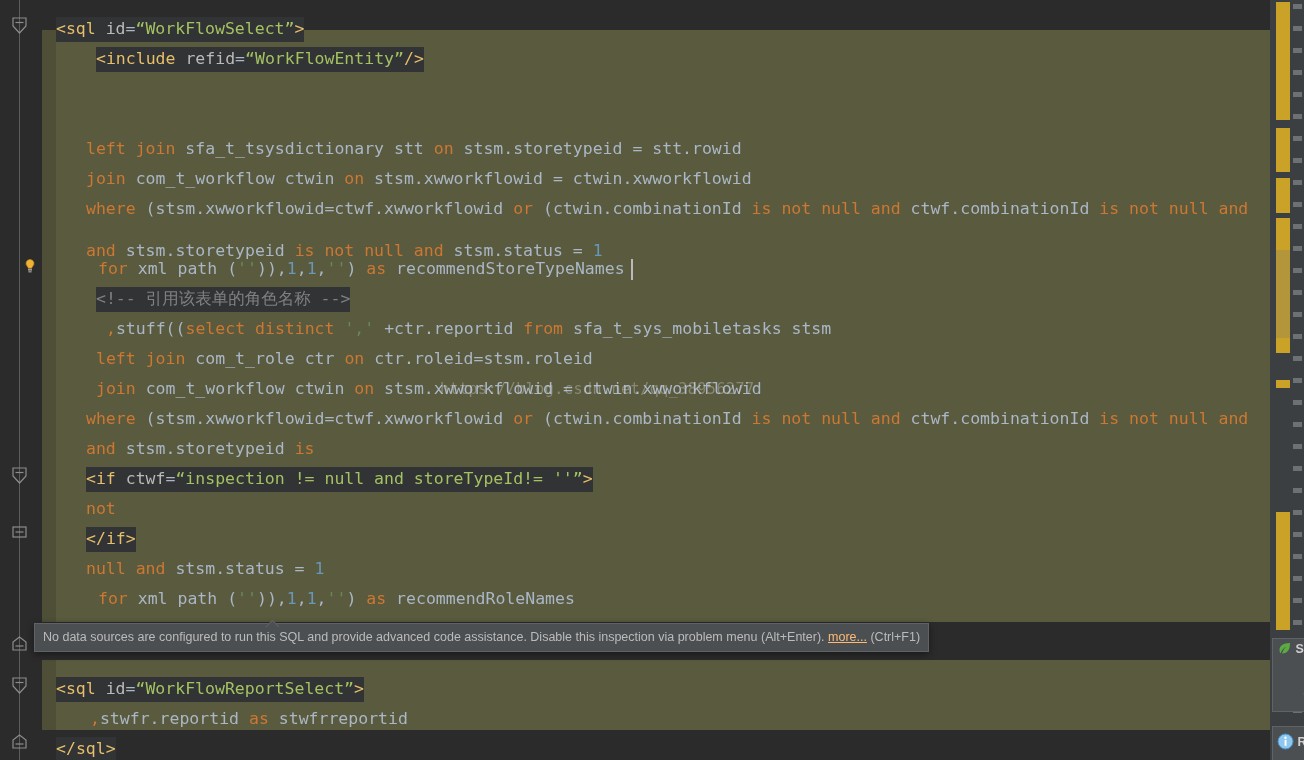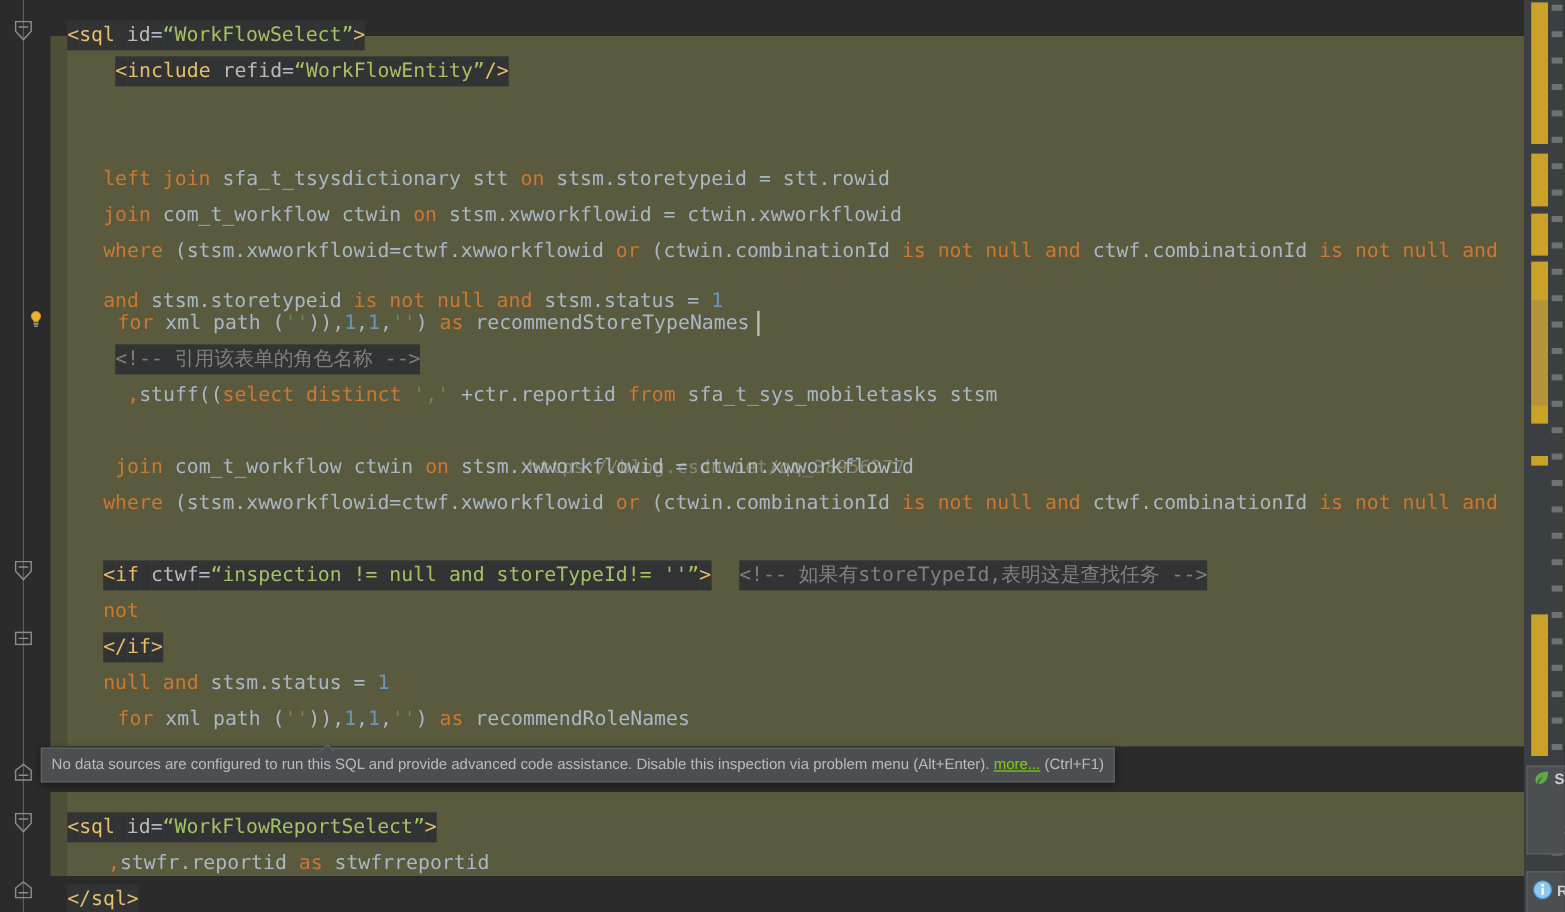--- a/index.html
+++ b/index.html
@@ -112,21 +112,21 @@
     color: #bbbbbb;
     font-family: "Liberation Sans", sans-serif;
     font-size: 12.5px;
     line-height: 16px;
     padding: 5px 8px 6px 8px;
     white-space: nowrap;
     z-index: 30;
     box-shadow: 0 2px 7px rgba(0,0,0,0.45);
   }
   .tooltip a {
-    color: #84cc16;
+    color: #fdba74;
     text-decoration: underline;
   }
   .tooltip-arrow {
     position: absolute;
     width: 14px; height: 8px;
     overflow: hidden;
     z-index: 31;
   }
   .tooltip-arrow::after {
     content: "";
@@ -219,24 +219,25 @@
   <div class="code-layer">
       <div class="line" style="left: 56px; top: 14px;"><span class="t-tag chip">&lt;</span><span class="t-tag chip">sql</span><span class="t-plain chip"> </span><span class="t-attr chip">id</span><span class="t-plain chip">=</span><span class="t-attrval chip">“WorkFlowSelect”</span><span class="t-tag chip">&gt;</span></div>
       <div class="line" style="left: 96px; top: 44px;"><span class="t-tag chip">&lt;</span><span class="t-tag chip">include</span><span class="t-plain chip"> </span><span class="t-attr chip">refid</span><span class="t-plain chip">=</span><span class="t-attrval chip">“WorkFlowEntity”</span><span class="t-tag chip">/&gt;</span></div>
       <div class="line" style="left: 86px; top: 134px;"><span class="t-kw">left</span><span class="t-plain"> </span><span class="t-kw">join</span><span class="t-plain"> sfa_t_tsysdictionary stt </span><span class="t-kw">on</span><span class="t-plain"> stsm.storetypeid = stt.rowid</span></div>
       <div class="line" style="left: 86px; top: 164px;"><span class="t-kw">join</span><span class="t-plain"> com_t_workflow ctwin </span><span class="t-kw">on</span><span class="t-plain"> stsm.xwworkflowid = ctwin.xwworkflowid</span></div>
       <div class="line" style="left: 86px; top: 194px;"><span class="t-kw">where</span><span class="t-plain"> (stsm.xwworkflowid=ctwf.xwworkflowid </span><span class="t-kw">or</span><span class="t-plain"> (ctwin.combinationId </span><span class="t-kw">is not null and</span><span class="t-plain"> ctwf.combinationId </span><span class="t-kw">is not null and</span></div>
       <div class="line" style="left: 86px; top: 224px; margin-top: 12px;"><span class="t-kw">and</span><span class="t-plain"> stsm.storetypeid </span><span class="t-kw">is not null and</span><span class="t-plain"> stsm.status = </span><span class="t-num">1</span></div>
       <div class="line" style="left: 98px; top: 254px;"><span class="t-kw">for</span><span class="t-plain"> xml path (</span><span class="t-str">''</span><span class="t-plain">)),</span><span class="t-num">1</span><span class="t-plain">,</span><span class="t-num">1</span><span class="t-plain">,</span><span class="t-str">''</span><span class="t-plain">) </span><span class="t-kw">as</span><span class="t-plain"> recommendStoreTypeNames</span></div>
       <div class="line" style="left: 96px; top: 284px;"><span class="t-comment chip">&lt;!-- 引用该表单的角色名称 --&gt;</span></div>
       <div class="line" style="left: 106px; top: 314px;"><span class="t-kw">,</span><span class="t-plain">stuff((</span><span class="t-kw">select distinct</span><span class="t-plain"> </span><span class="t-str">',' </span><span class="t-plain">+ctr.reportid </span><span class="t-kw">from</span><span class="t-plain"> sfa_t_sys_mobiletasks stsm</span></div>
+      <div class="line" style="left: 96px; top: 344px;"><span class="t-kw">left</span><span class="t-plain"> </span><span class="t-kw">join</span><span class="t-plain"> com_t_role ctr </span><span class="t-kw">on</span><span class="t-plain"> ctr.roleid=stsm.roleid</span></div>
       <div class="line" style="left: 96px; top: 374px;"><span class="t-kw">join</span><span class="t-plain"> com_t_workflow ctwin </span><span class="t-kw">on</span><span class="t-plain"> stsm.xwworkflowid = ctwin.xwworkflowid</span></div>
       <div class="line" style="left: 86px; top: 404px;"><span class="t-kw">where</span><span class="t-plain"> (stsm.xwworkflowid=ctwf.xwworkflowid </span><span class="t-kw">or</span><span class="t-plain"> (ctwin.combinationId </span><span class="t-kw">is not null and</span><span class="t-plain"> ctwf.combinationId </span><span class="t-kw">is not null and</span></div>
+      <div class="line" style="left: 86px; top: 434px;"><span class="t-kw">and</span><span class="t-plain"> stsm.storetypeid </span><span class="t-kw">is</span></div>
       <div class="line" style="left: 86px; top: 464px;"><span class="t-tag chip">&lt;</span><span class="t-tag chip">if</span><span class="t-plain chip"> </span><span class="t-attr chip">ctwf</span><span class="t-plain chip">=</span><span class="t-attrval chip">“inspection != null and storeTypeId!= ''”</span><span class="t-tag chip">&gt;</span></div>
-      <div class="line" style="left: 616px; top: 464px;"><span class="t-comment chip">&lt;!-- 如果有storeTypeId,表明这是查找任务 --&gt;</span></div>
       <div class="line" style="left: 86px; top: 494px;"><span class="t-kw">not</span></div>
       <div class="line" style="left: 86px; top: 524px;"><span class="t-tag chip">&lt;/</span><span class="t-tag chip">if</span><span class="t-tag chip">&gt;</span></div>
       <div class="line" style="left: 86px; top: 554px;"><span class="t-kw">null and</span><span class="t-plain"> stsm.status = </span><span class="t-num">1</span></div>
       <div class="line" style="left: 98px; top: 584px;"><span class="t-kw">for</span><span class="t-plain"> xml path (</span><span class="t-str">''</span><span class="t-plain">)),</span><span class="t-num">1</span><span class="t-plain">,</span><span class="t-num">1</span><span class="t-plain">,</span><span class="t-str">''</span><span class="t-plain">) </span><span class="t-kw">as</span><span class="t-plain"> recommendRoleNames</span></div>
       <div class="line" style="left: 56px; top: 674px;"><span class="t-tag chip">&lt;</span><span class="t-tag chip">sql</span><span class="t-plain chip"> </span><span class="t-attr chip">id</span><span class="t-plain chip">=</span><span class="t-attrval chip">“WorkFlowReportSelect”</span><span class="t-tag chip">&gt;</span></div>
       <div class="line" style="left: 90px; top: 704px; text-align: center;"><span class="t-kw">,</span><span class="t-plain">stwfr.reportid </span><span class="t-kw">as</span><span class="t-plain"> stwfrreportid</span></div>
       <div class="line" style="left: 56px; top: 734px;"><span class="t-tag chip">&lt;/</span><span class="t-tag chip">sql</span><span class="t-tag chip">&gt;</span></div>
     </div>
 
   <div class="caret" style="left:631px; top:259px;"></div>

